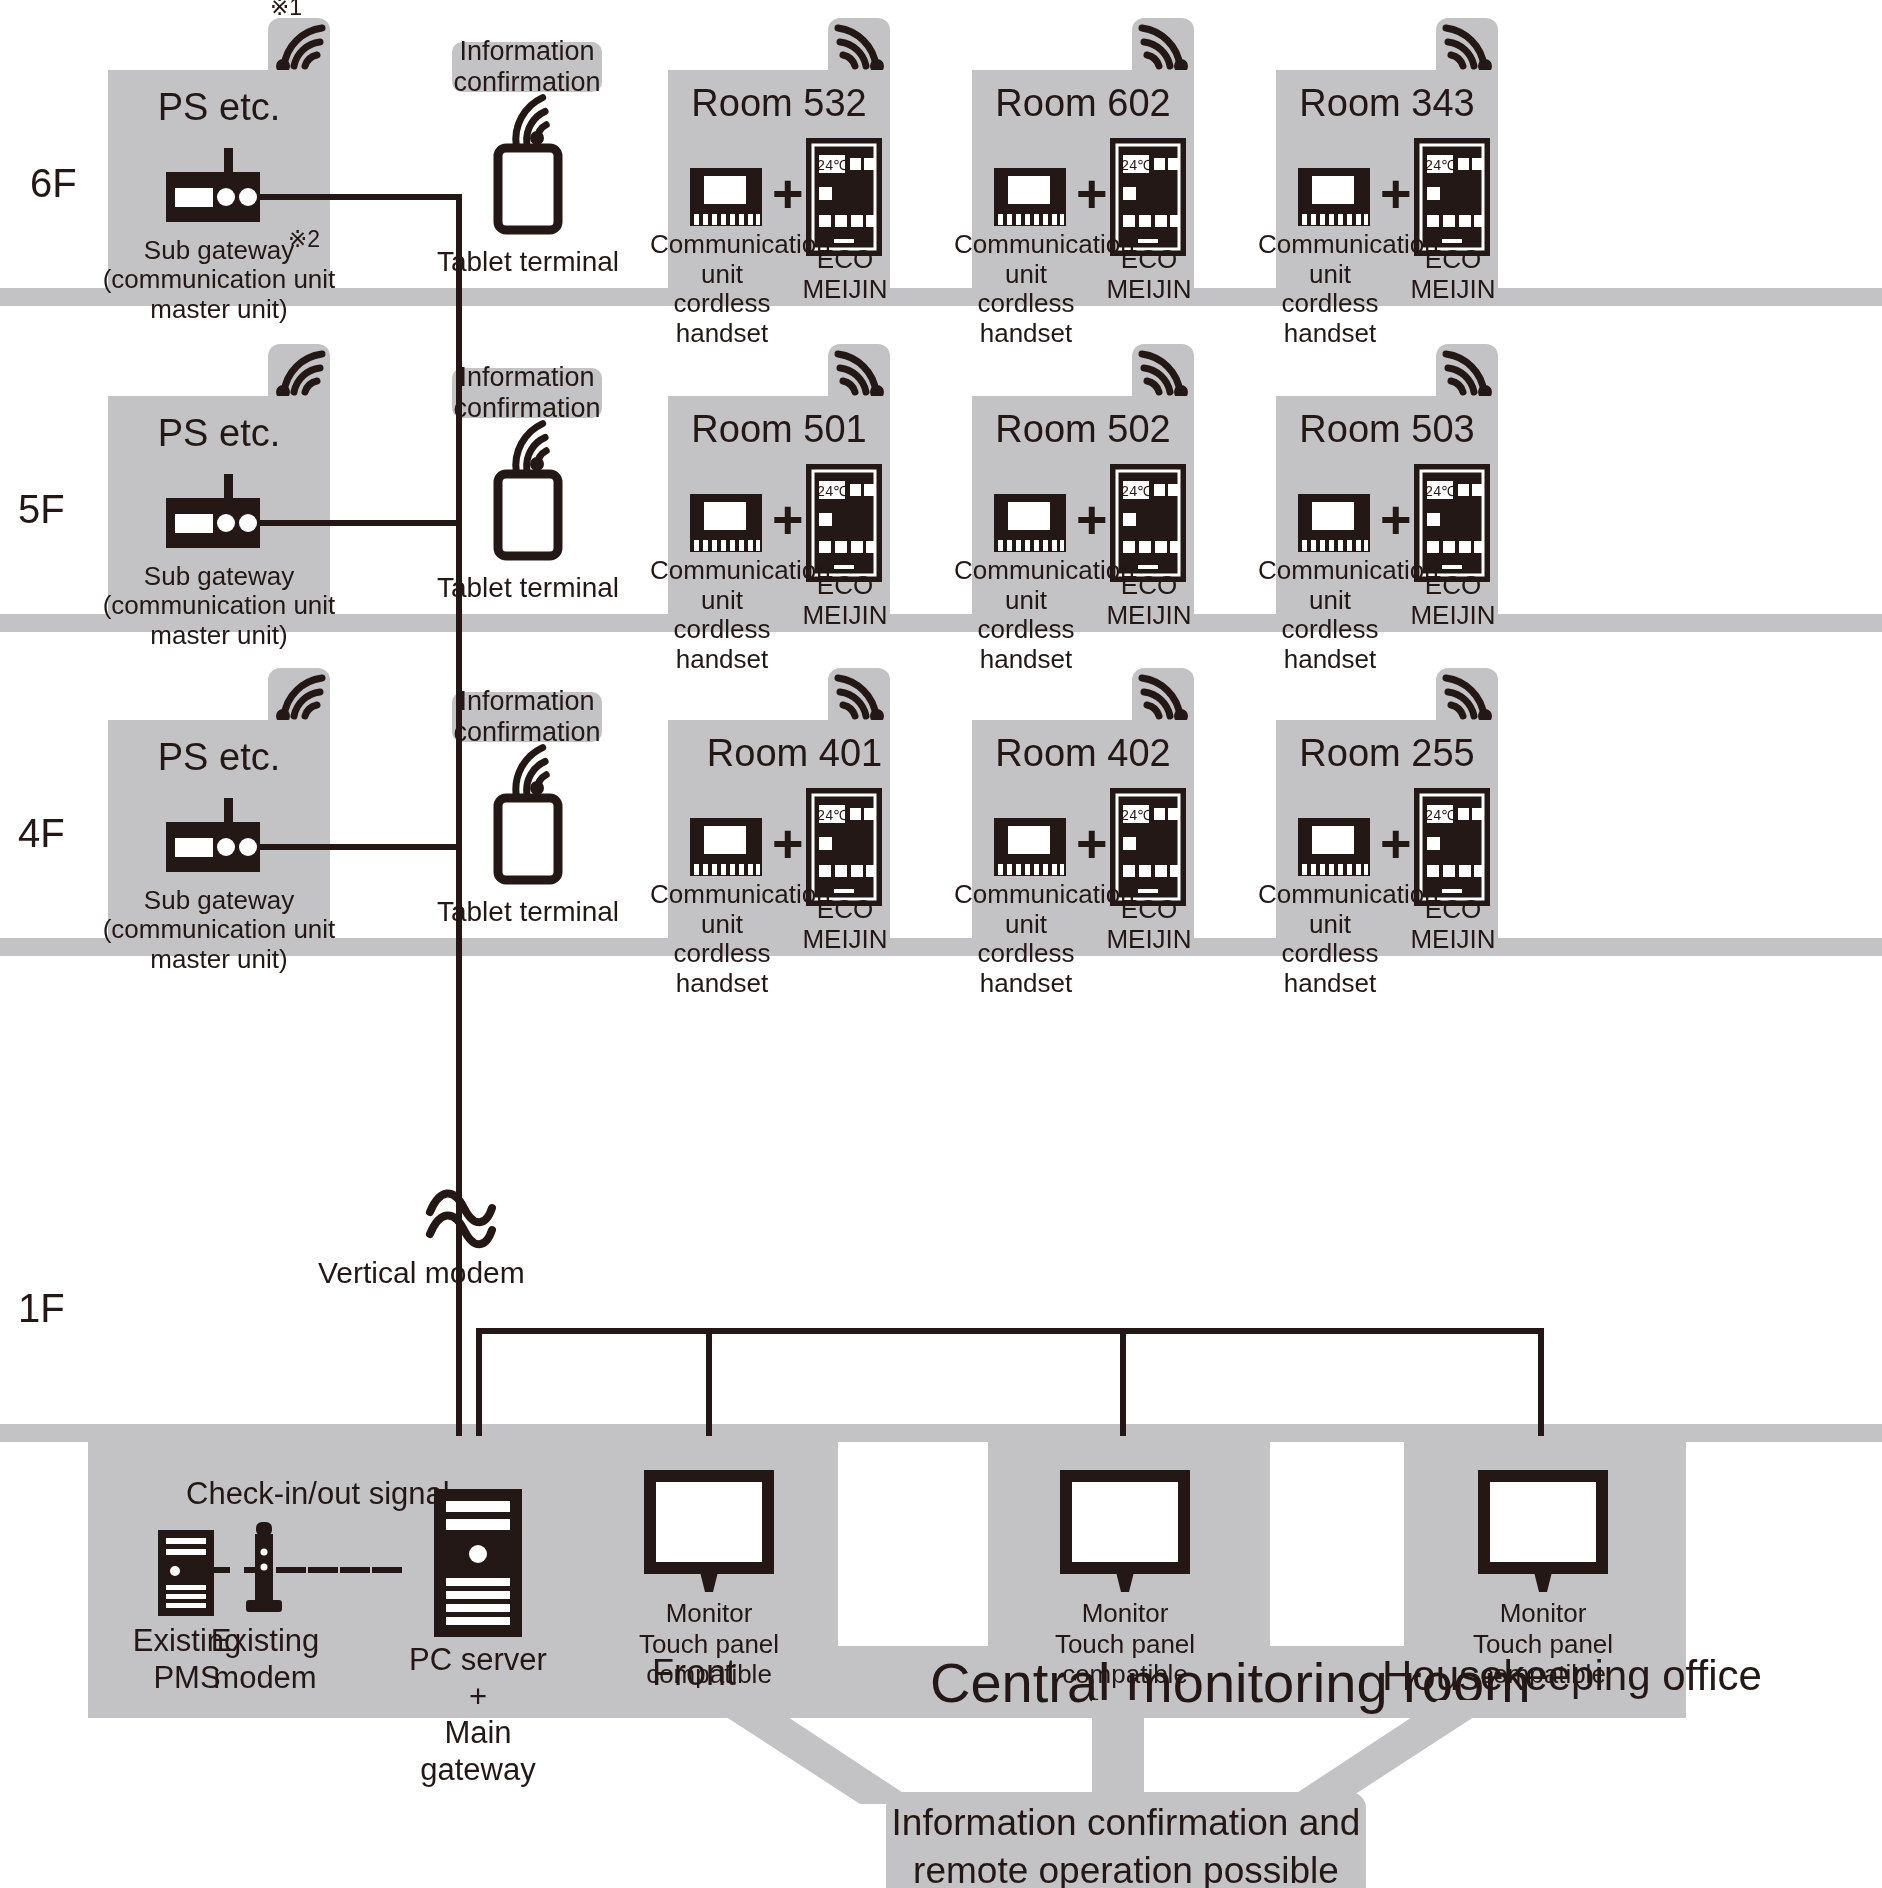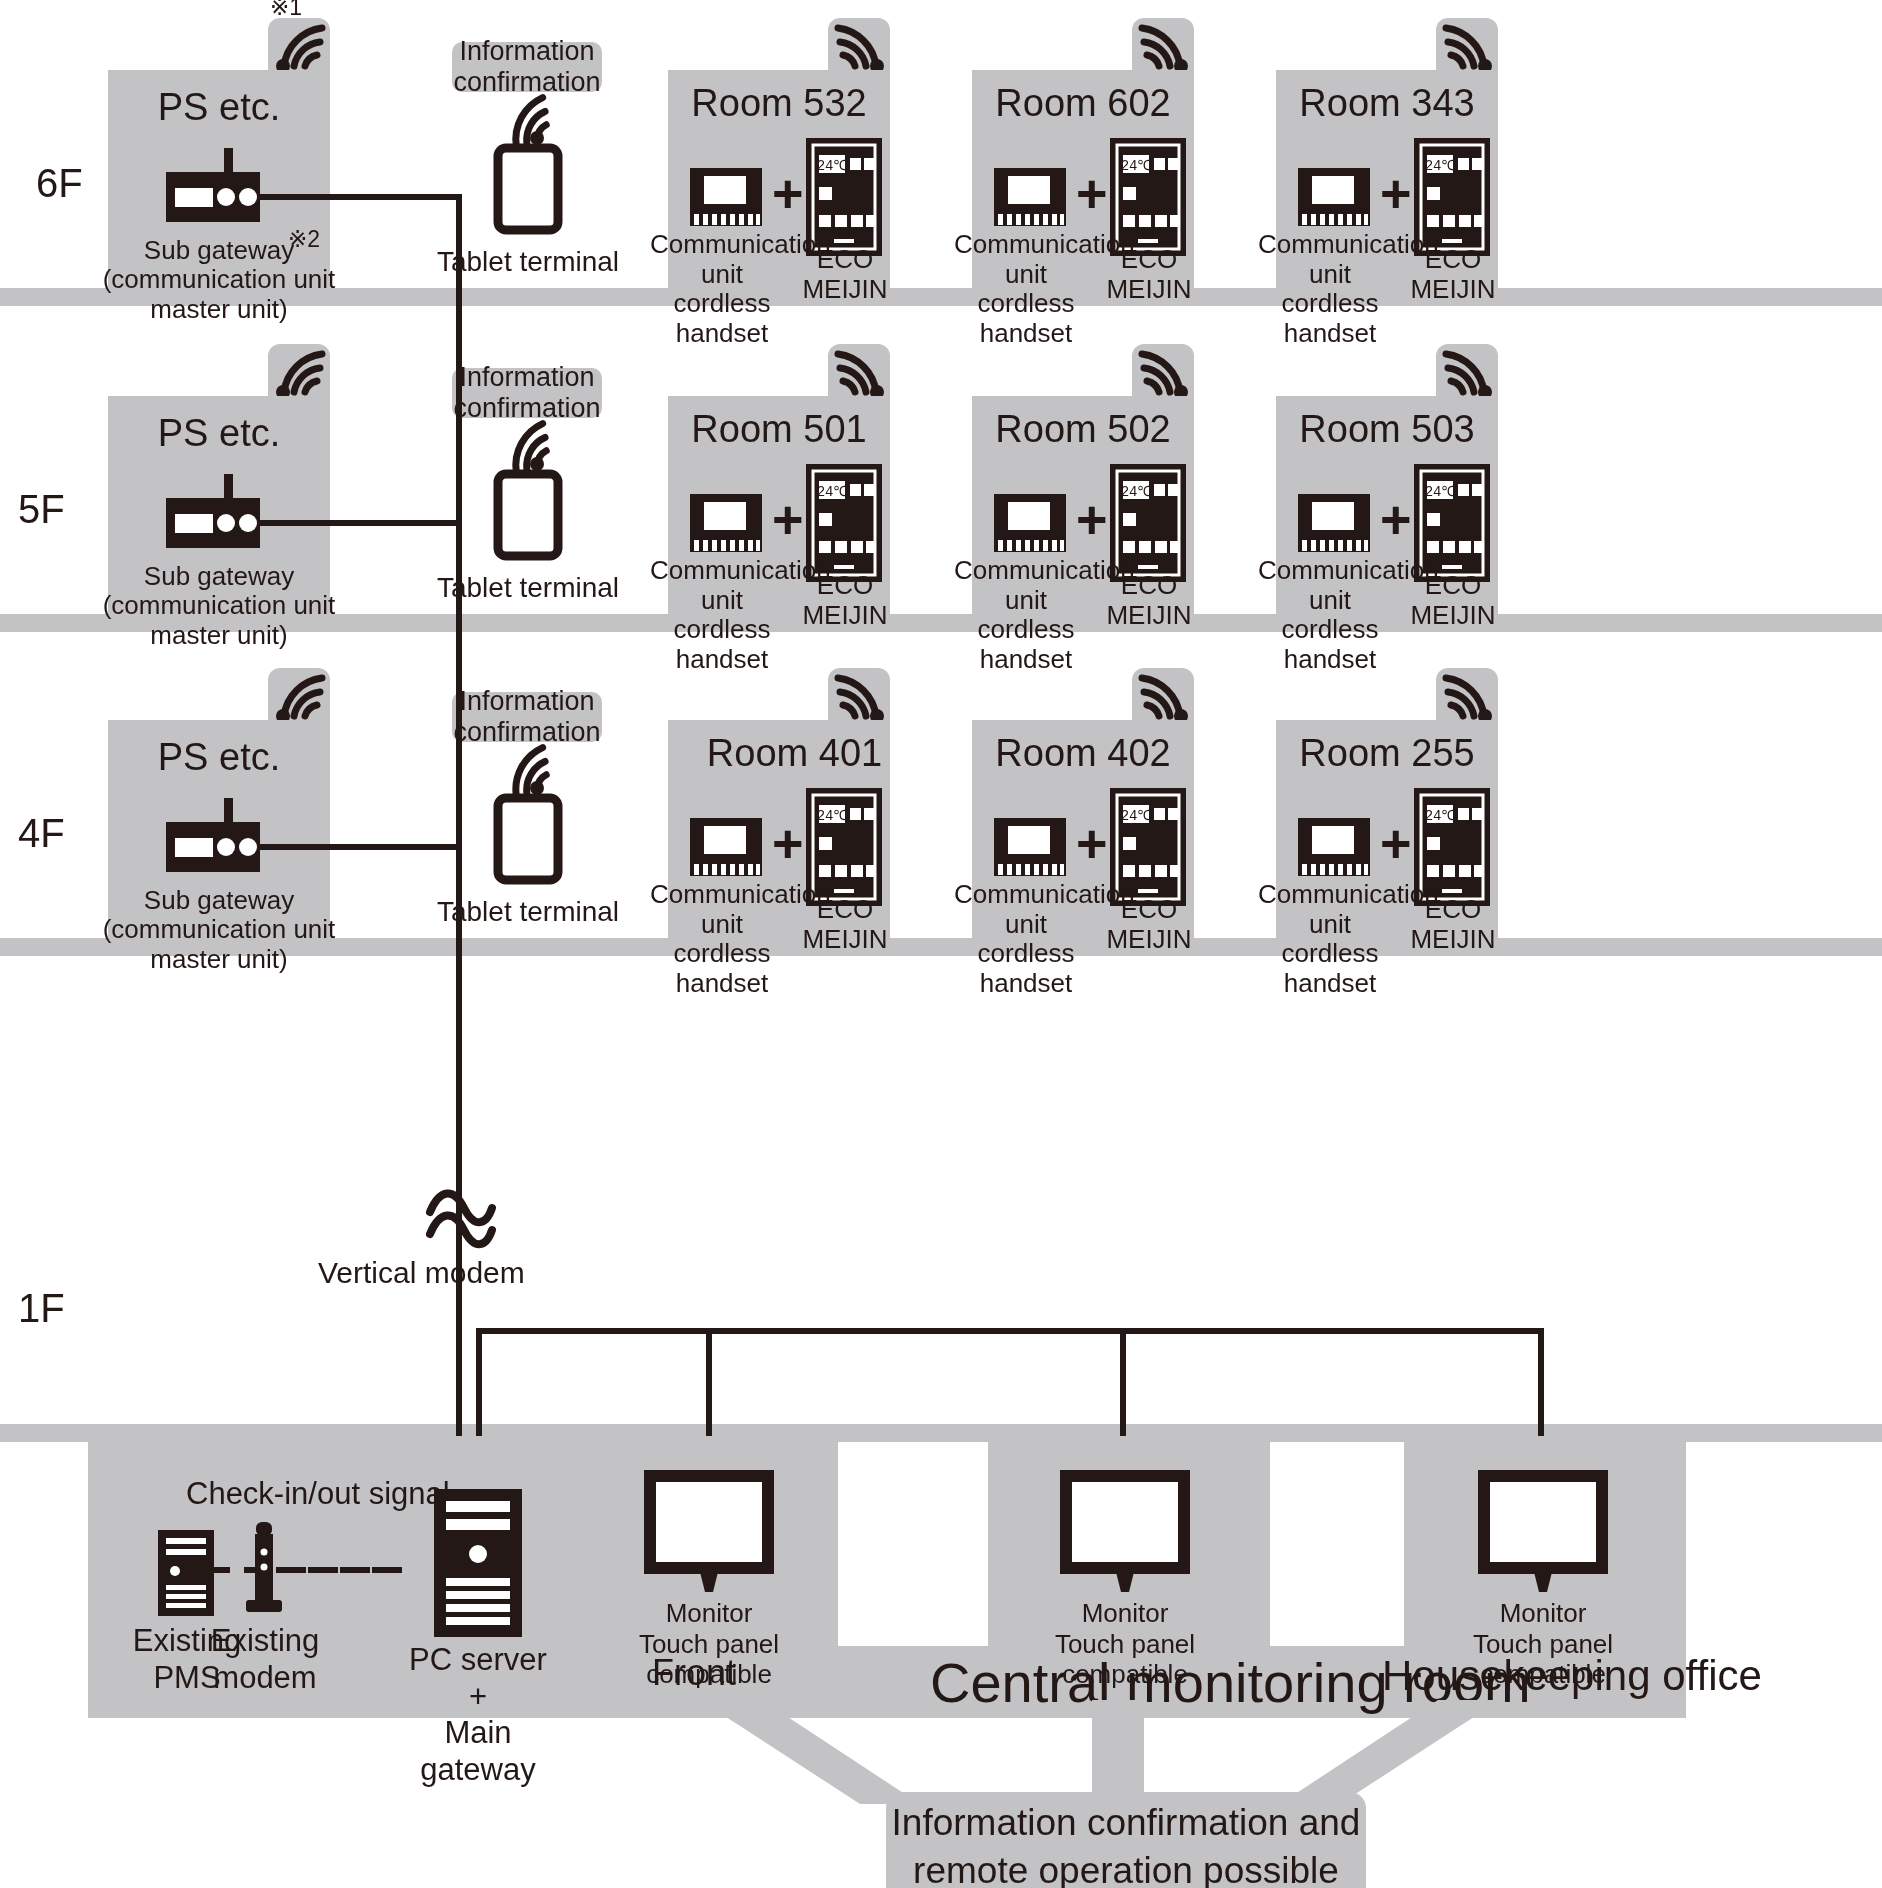--- a/index.html
+++ b/index.html
@@ -51,21 +51,21 @@
 </head>
 <body>
 
 <div id="stage">
 
   <div class="floorbar" style="top:288px"></div>
   <div class="floorbar" style="top:614px"></div>
   <div class="floorbar" style="top:938px"></div>
   <div class="floorbar" style="top:1424px"></div>
 
-  <div class="floorlabel" style="left:36px;top:163px">6F</div>
+  <div class="floorlabel" style="left:30px;top:163px">6F</div>
   <div class="floorlabel" style="left:18px;top:489px">5F</div>
   <div class="floorlabel" style="left:18px;top:813px">4F</div>
   <div class="floorlabel" style="left:18px;top:1288px">1F</div>
 
   <div class="tab" style="left:268px;top:18px;width:62px;height:58px"></div>
   <div class="note" style="left:270px;top:-4px">※1</div>
   <svg class="abs" style="left:272px;top:22px" width="56" height="52" viewBox="0 0 56 52">
     <g fill="none" stroke="#231815" stroke-width="7" stroke-linecap="round">
       <path d="M50 6 A44 44 0 0 0 12 44"></path>
       <path d="M48 20 A30 30 0 0 0 22 44"></path>

